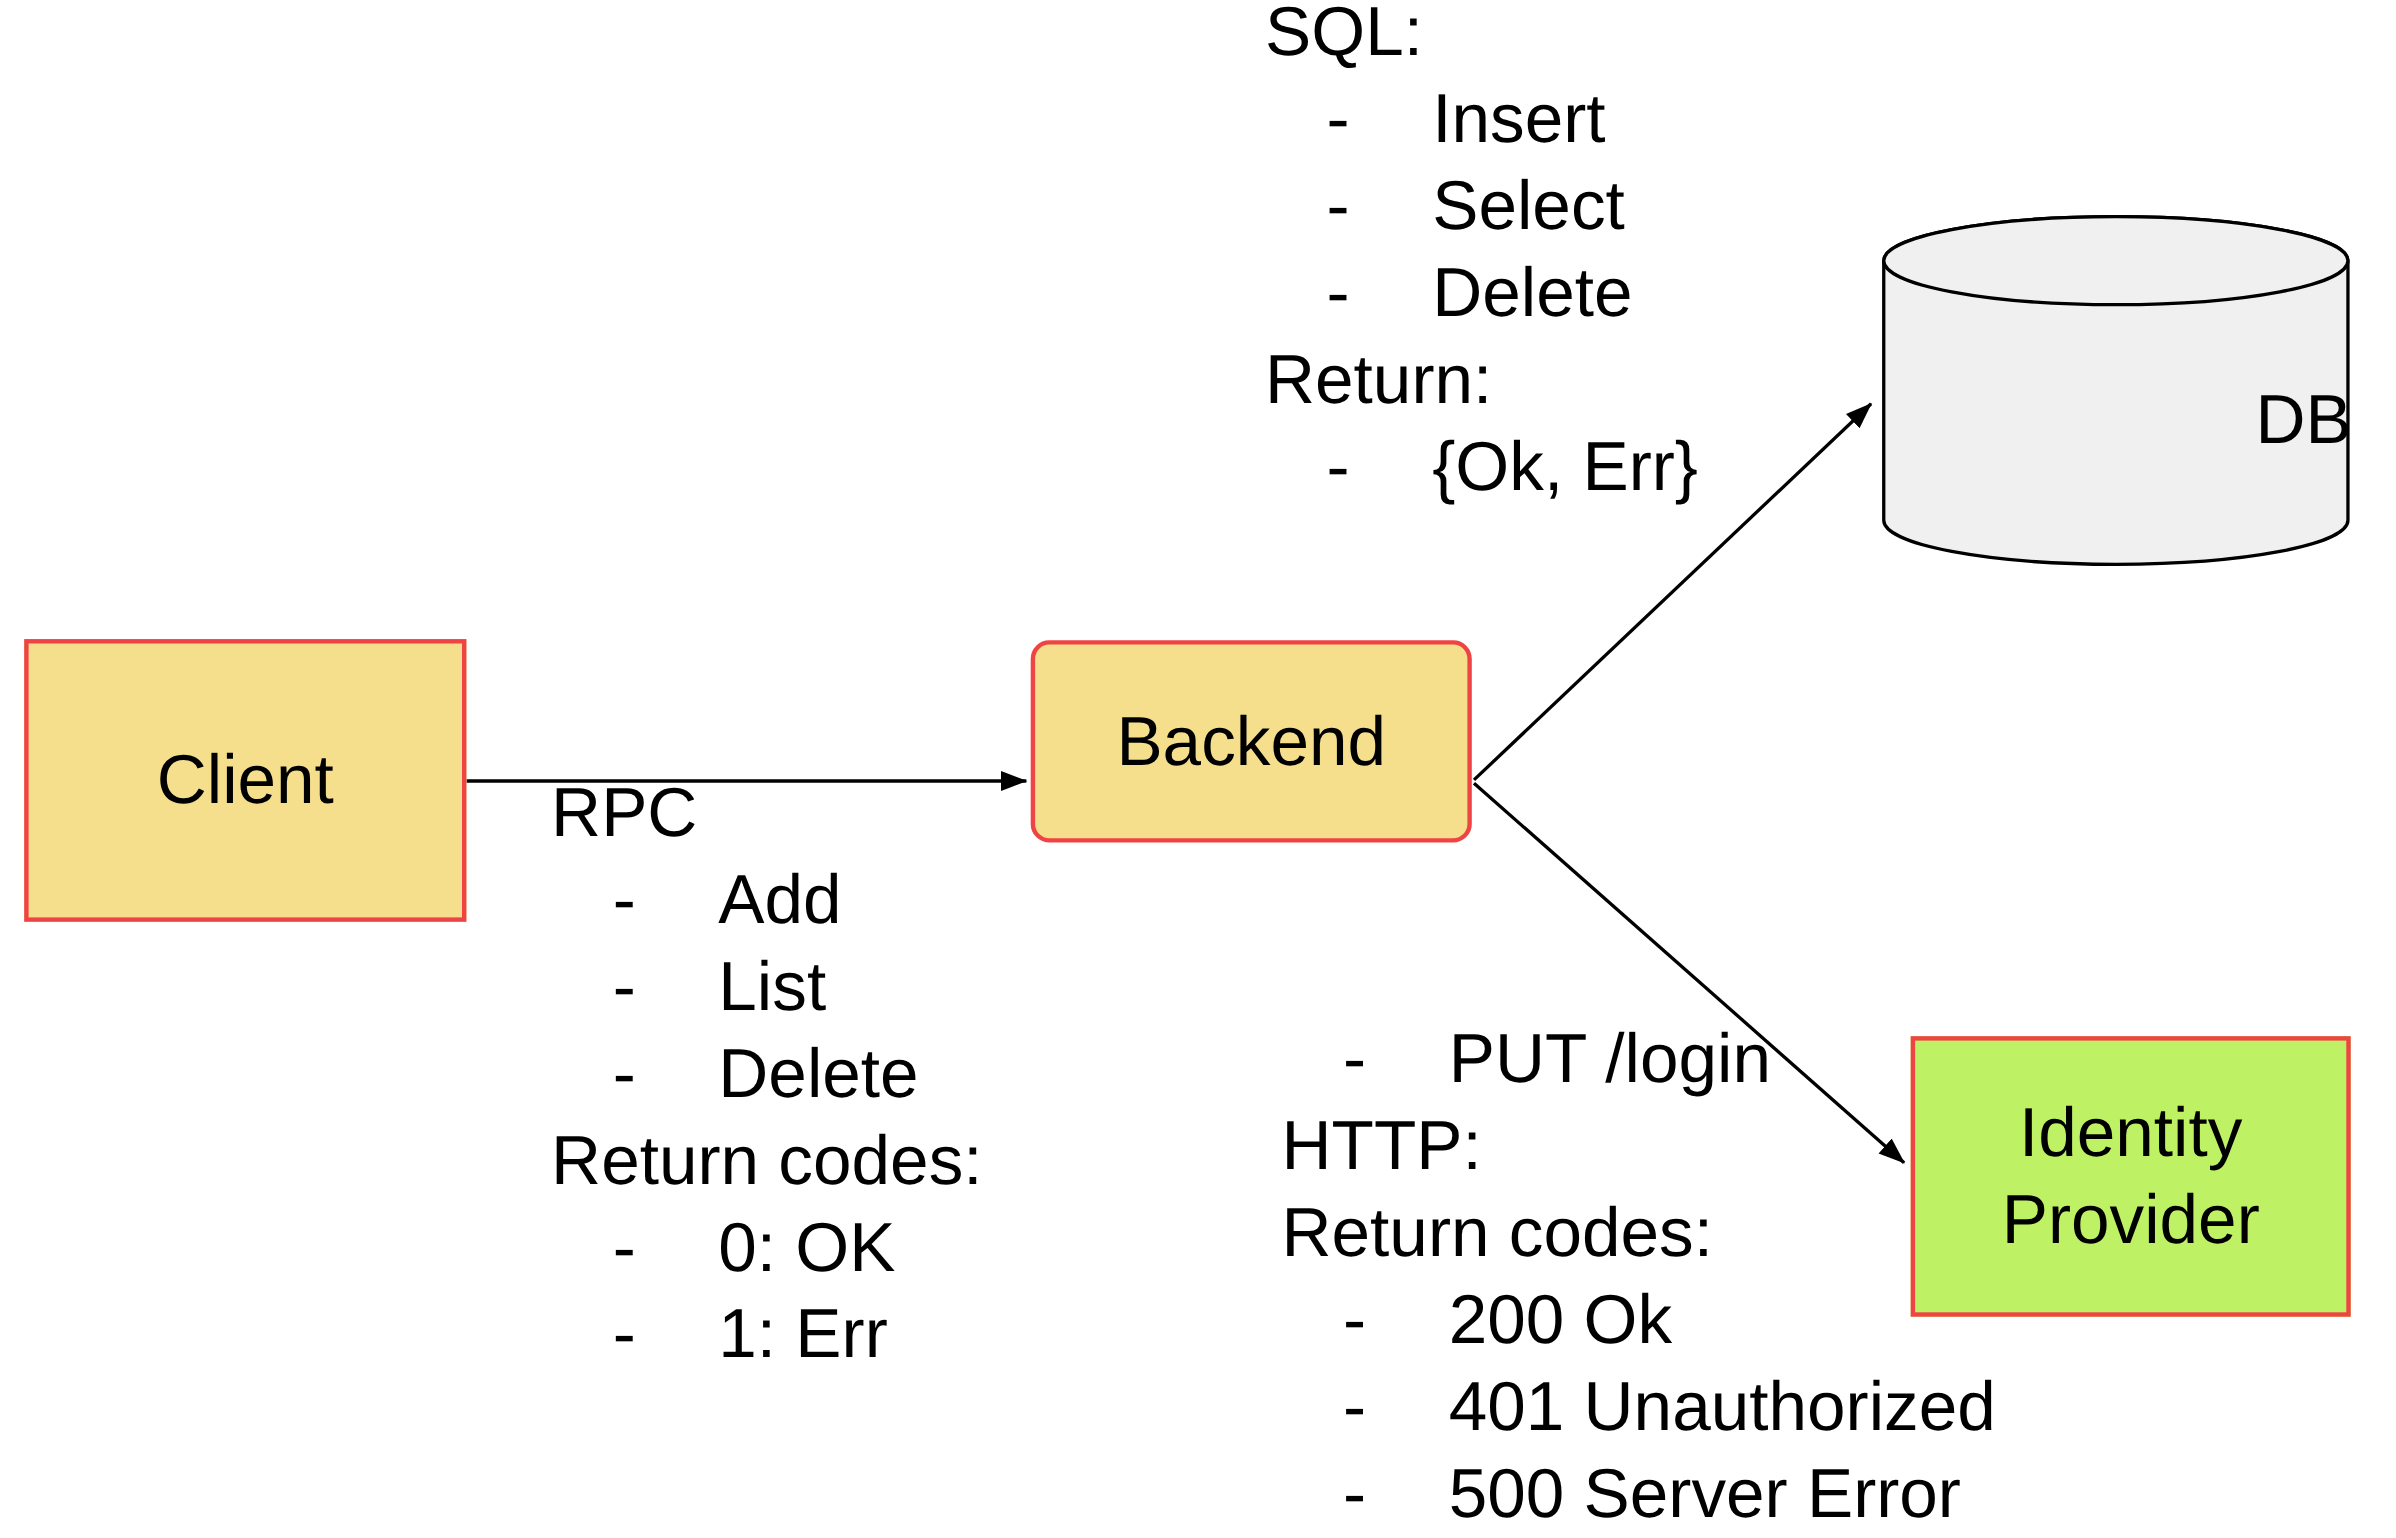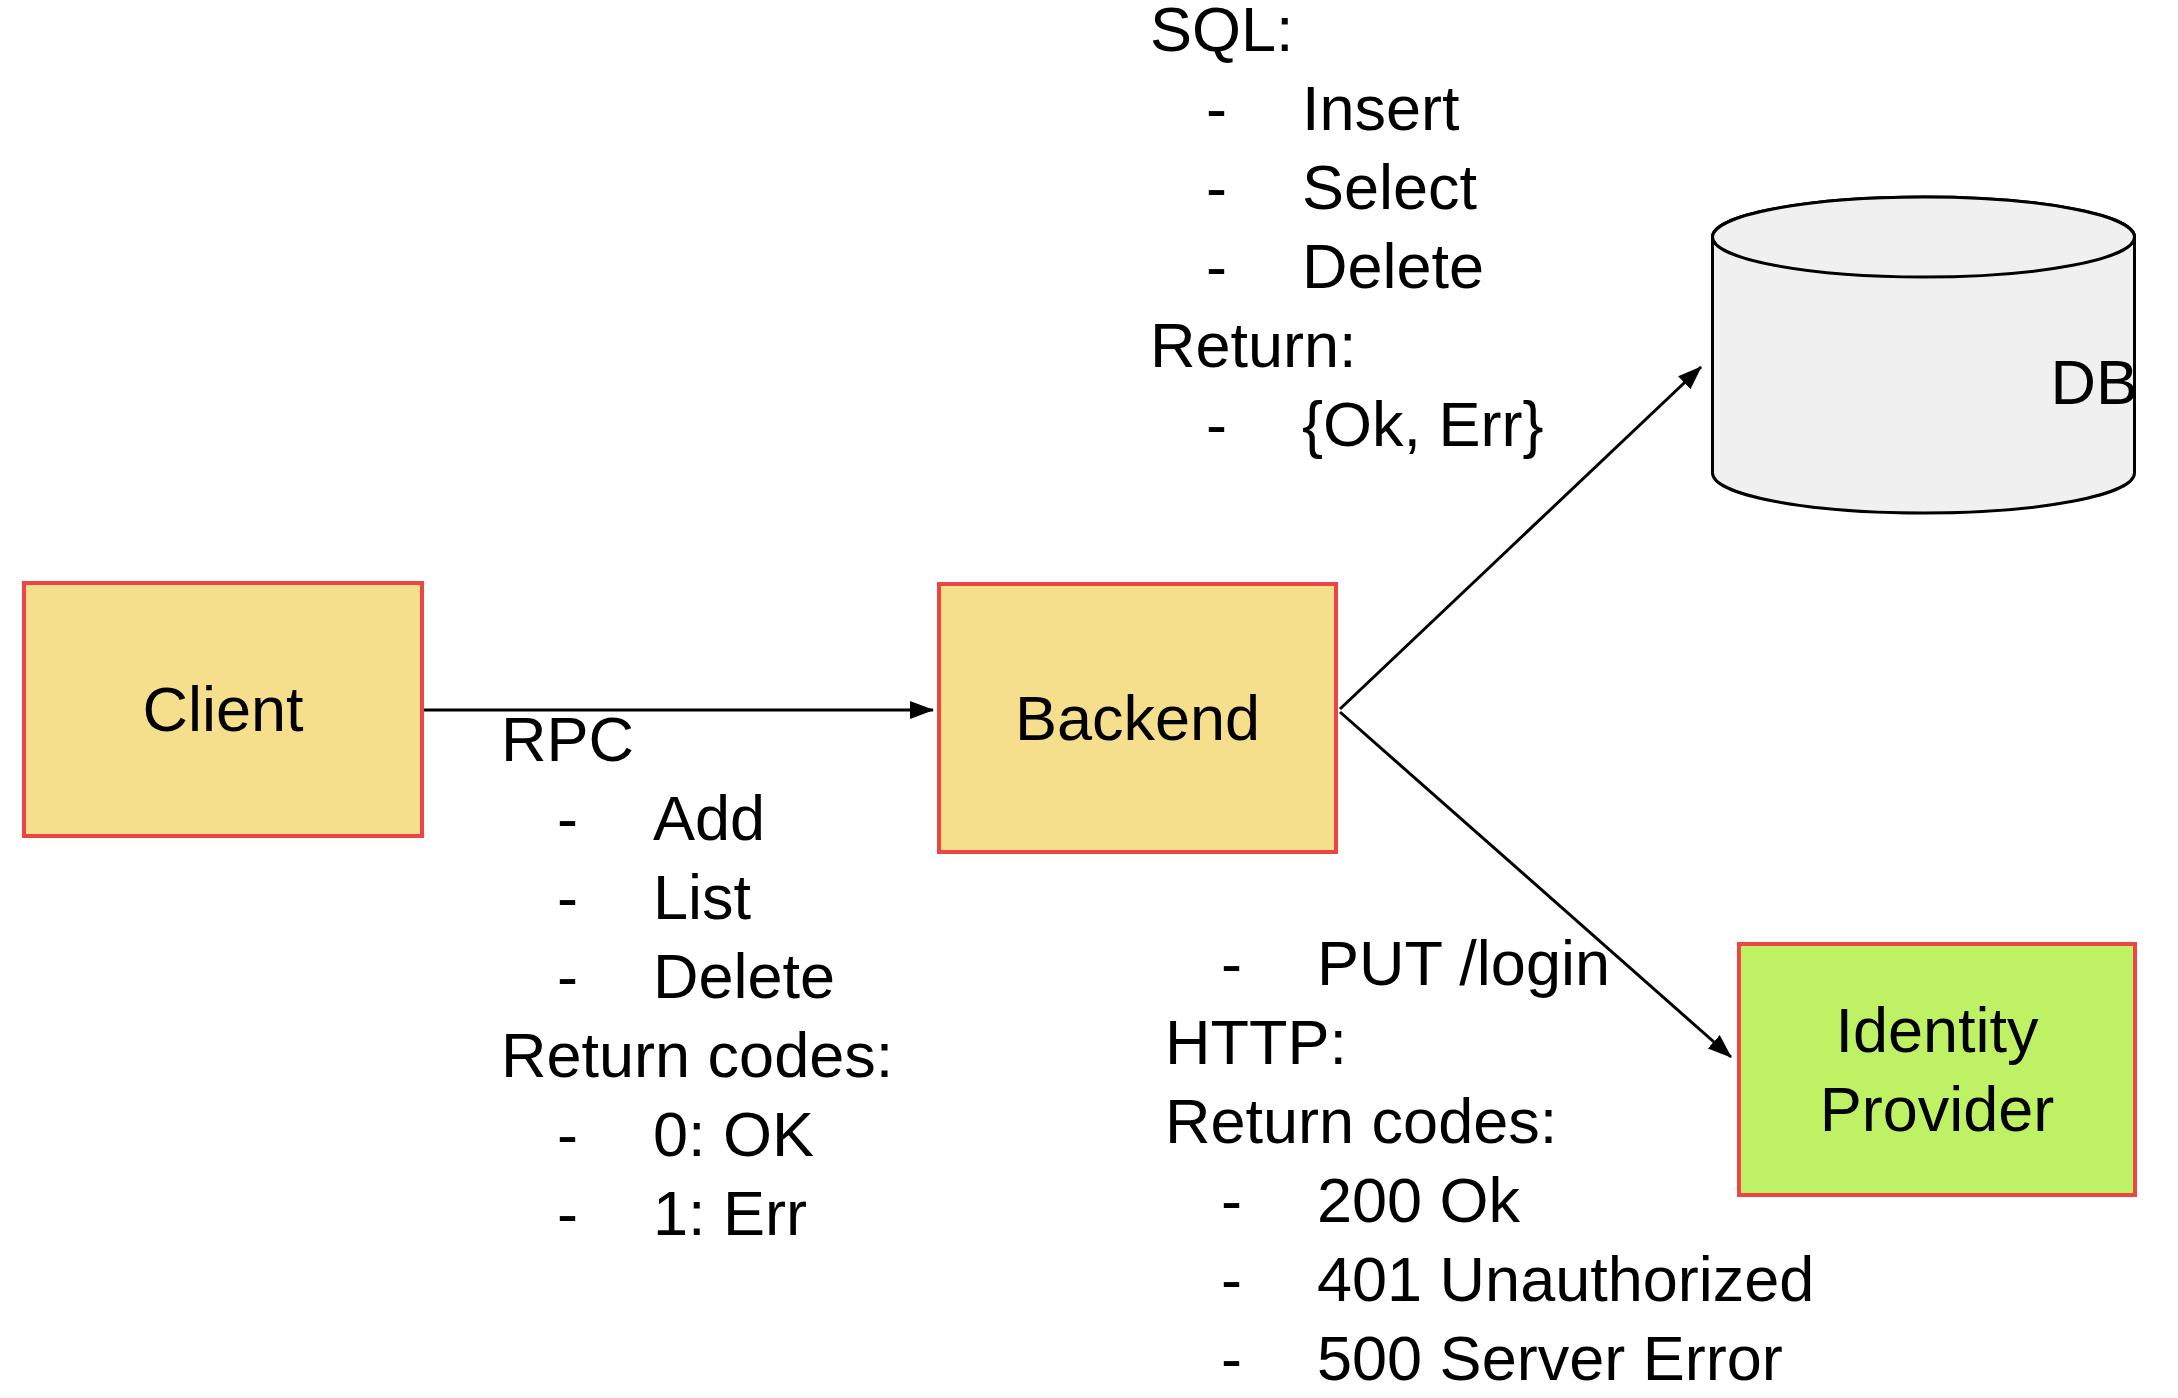--- a/index.html
+++ b/index.html
@@ -18,21 +18,21 @@
   .node{
     position:absolute;
     border:4px solid #ef4444;
     display:flex;align-items:center;justify-content:center;
     text-align:center;
     box-sizing:border-box;
   }
   .service{background:#F5DE8C;}
   .store{background:#bef264;}
   #node-client{left:22px;top:581px;width:402px;height:257px;}
-  #node-backend{left:937px;top:582px;width:401px;height:272px;}
+  #node-backend{left:937px;top:582px;width:401px;height:184px;border-radius:17px;}
   #node-idp{left:1737px;top:942px;width:400px;height:255px;}
   #node-idp .node-label{max-width:370px;}
 
   .cyl{position:absolute;left:1710px;top:193px;width:428px;height:322px;}
   .cyl svg{position:absolute;left:0;top:0;width:100%;height:100%;}
   .cyl-label{position:absolute;left:0;top:150px;width:100%;text-align:right;}
 
   .note{position:absolute;}
   .nl{white-space:nowrap;}
   .dash{display:inline-block;margin-left:56px;width:96px;}

